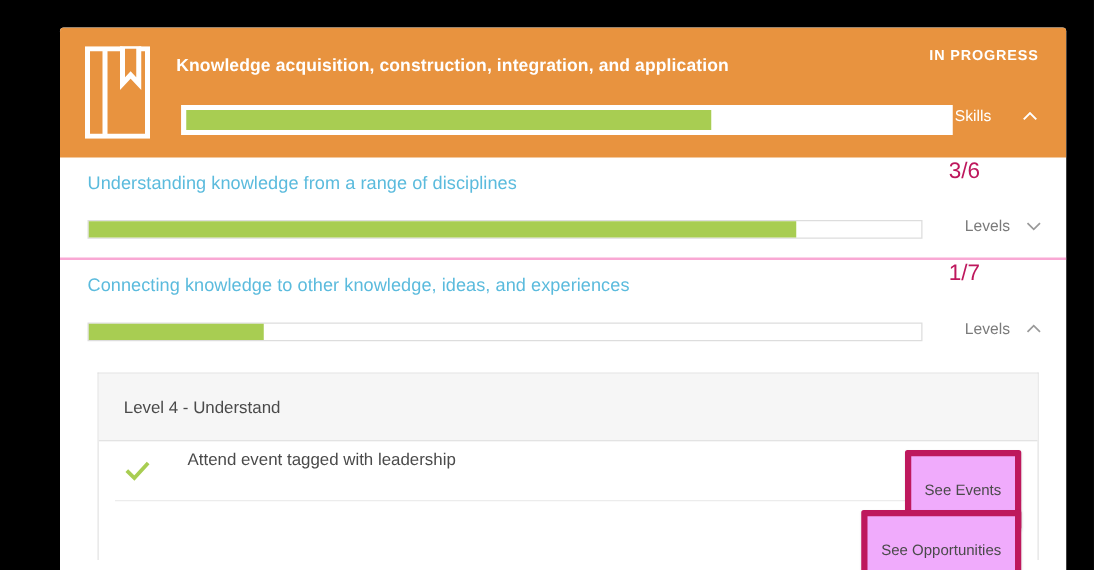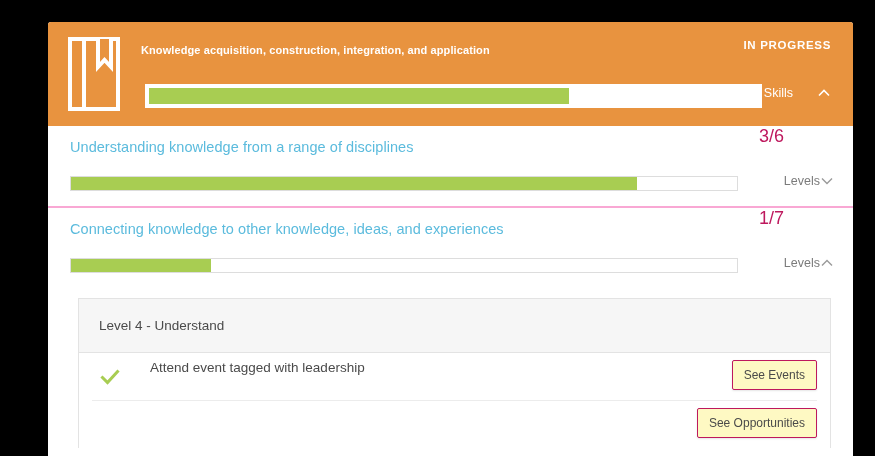--- a/index.html
+++ b/index.html
@@ -51,21 +51,21 @@
     width: 52px;
     height: 74px;
   }
   .book-icon svg { display: block; }
 
   .header-title {
     position: absolute;
     left: 93px;
     top: 22px;
     color: #ffffff;
-    font-size: 11px;
+    font-size: 14px;
     font-weight: 600;
     letter-spacing: 0.1px;
     white-space: nowrap;
     text-align: center;
   }
 
   .status-badge {
     position: absolute;
     right: 22px;
     top: 17px;
@@ -160,20 +160,21 @@
   .skill-bar-fill {
     height: 100%;
     background: #a8cd52;
   }
   .levels-toggle {
     position: absolute;
     right: 19px;
     top: 4px;
     display: flex;
     align-items: center;
+    gap: 12px;
     color: #7b7b7b;
     font-size: 12.5px;
     cursor: pointer;
     white-space: nowrap;
   }
 
   
   .level-panel {
     margin: 10px 22px 0 30px;
     border: 1px solid #e3e3e3;
@@ -209,24 +210,24 @@
     left: 58px;
     top: 7px;
     color: #4a4a4a;
     font-size: 13.5px;
     white-space: nowrap;
   }
   .task-btn {
     position: absolute;
     right: 0px;
     top: 7px;
-    background: #fef9c3;
-    border: 1px solid #be185d;
+    background: #f0abfc;
+    border: 5px solid #be185d;
     border-radius: 2px;
-    padding: 7px 11px;
+    padding: 20px 11px;
     color: #4a4a4a;
     font-size: 12px;
     font-family: "Liberation Sans", sans-serif;
     cursor: pointer;
     box-shadow: 0 1px 2px rgba(0,0,0,0.10);
     white-space: nowrap;
   }
 </style>
 </head>
 <body>

